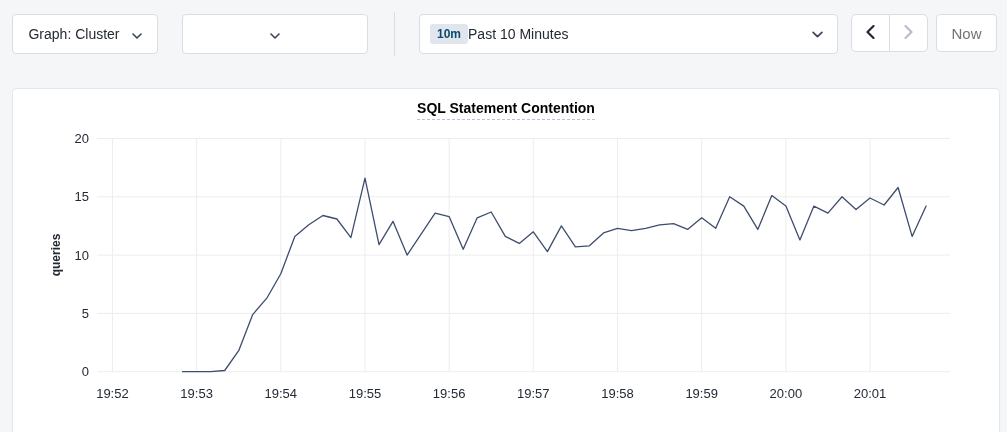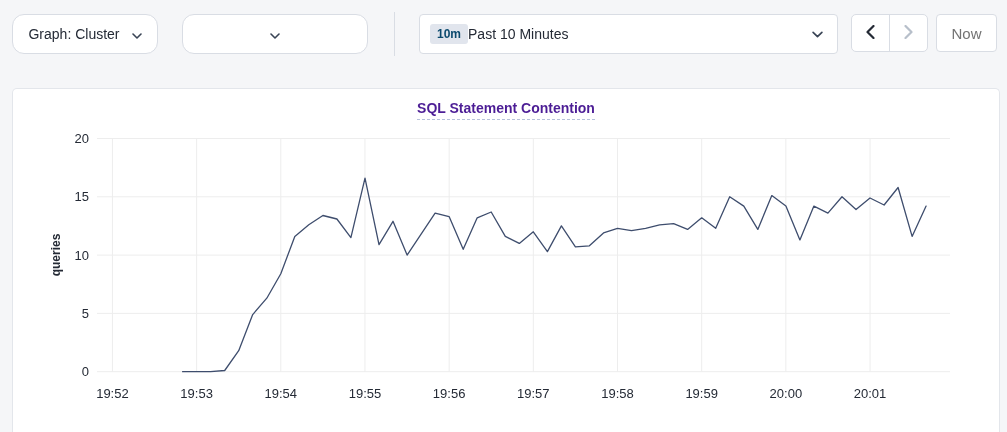--- a/index.html
+++ b/index.html
@@ -7,21 +7,21 @@
     width:1007px;height:432px;overflow:hidden;position:relative;
     background:#f5f6f8;
     font-family:"Liberation Sans", sans-serif;
     color:#242a35;
   }
   
   .toolbar{position:absolute;left:0;top:0;width:1007px;height:76px;}
   .dd{
     position:absolute;top:14px;height:40px;
     display:flex;align-items:center;justify-content:center;gap:12px;
-    background:#ffffff;border:1px solid #d9dde4;border-radius:12px;
+    background:#ffffff;border:1px solid #d9dde4;border-radius:4px;
     font-family:inherit;font-size:14px;color:#242a35;cursor:pointer;padding:0 14px;
     box-sizing:border-box;
   }
   #dd-graph{left:12px;width:146px;}
   #dd-dashboard{left:182px;width:186px;}
   .tb-divider{position:absolute;left:394px;top:12px;width:1px;height:44px;background:#d9dde4;}
   .timesel{
     position:absolute;left:419px;top:14px;width:419px;height:40px;
     background:#ffffff;border:1px solid #d9dde4;border-radius:4px;
     display:flex;align-items:center;box-sizing:border-box;cursor:pointer;
@@ -48,21 +48,21 @@
     font-family:inherit;font-size:15px;color:#737373;cursor:default;box-sizing:border-box;
   }
   
   .card{
     position:absolute;left:12px;top:88px;width:988px;height:344px;
     background:#ffffff;border:1px solid #e3e6eb;border-bottom:none;
     border-radius:5px 5px 0 0;box-sizing:border-box;
   }
   .chart-title-wrap{position:absolute;left:0;top:10px;width:100%;text-align:center;}
   .chart-title{
-    display:inline-block;font-size:14px;font-weight:bold;color:#4c1d95;
+    display:inline-block;font-size:14px;font-weight:bold;color:#000000;
     border-bottom:1px dashed #b6c1da;padding-bottom:3px;cursor:help;
   }
   .ylabel{
     position:absolute;left:43px;top:166px;
     transform:translate(-50%,-50%) rotate(-90deg);
     font-size:12px;font-weight:bold;color:#242a35;white-space:nowrap;
   }
   #chart-svg{position:absolute;left:0;top:0;}
   #chart-svg text.tick{font-family:"Liberation Sans", sans-serif;font-size:13px;fill:#242a35;}
 </style>

